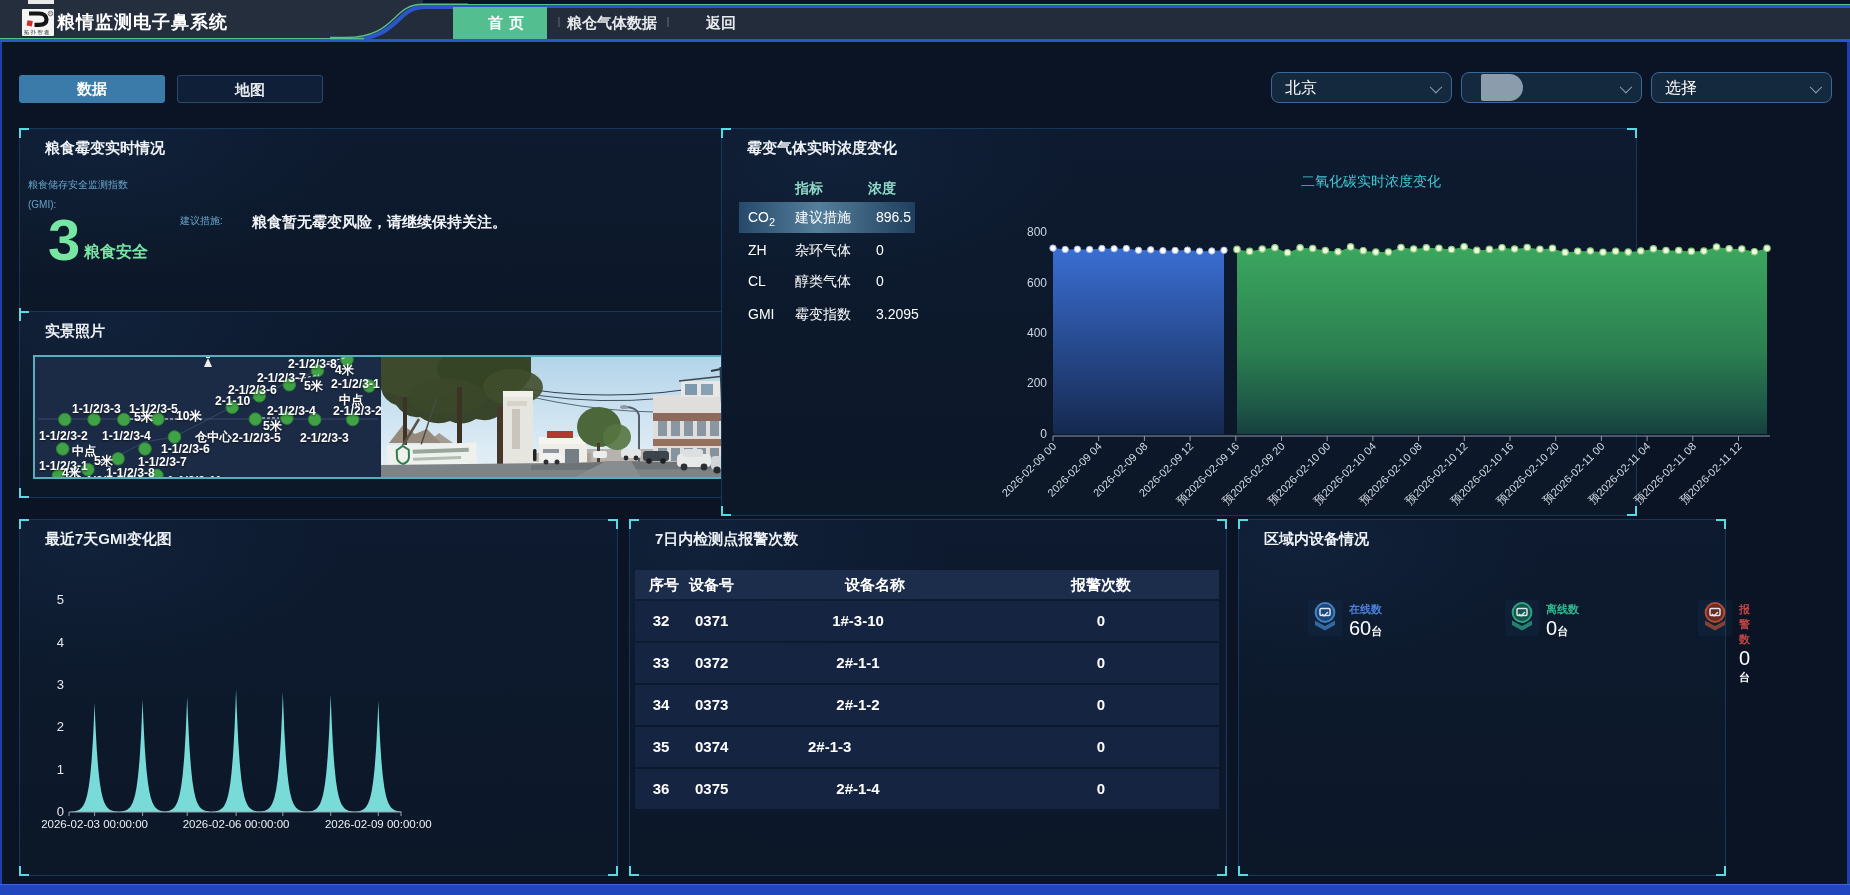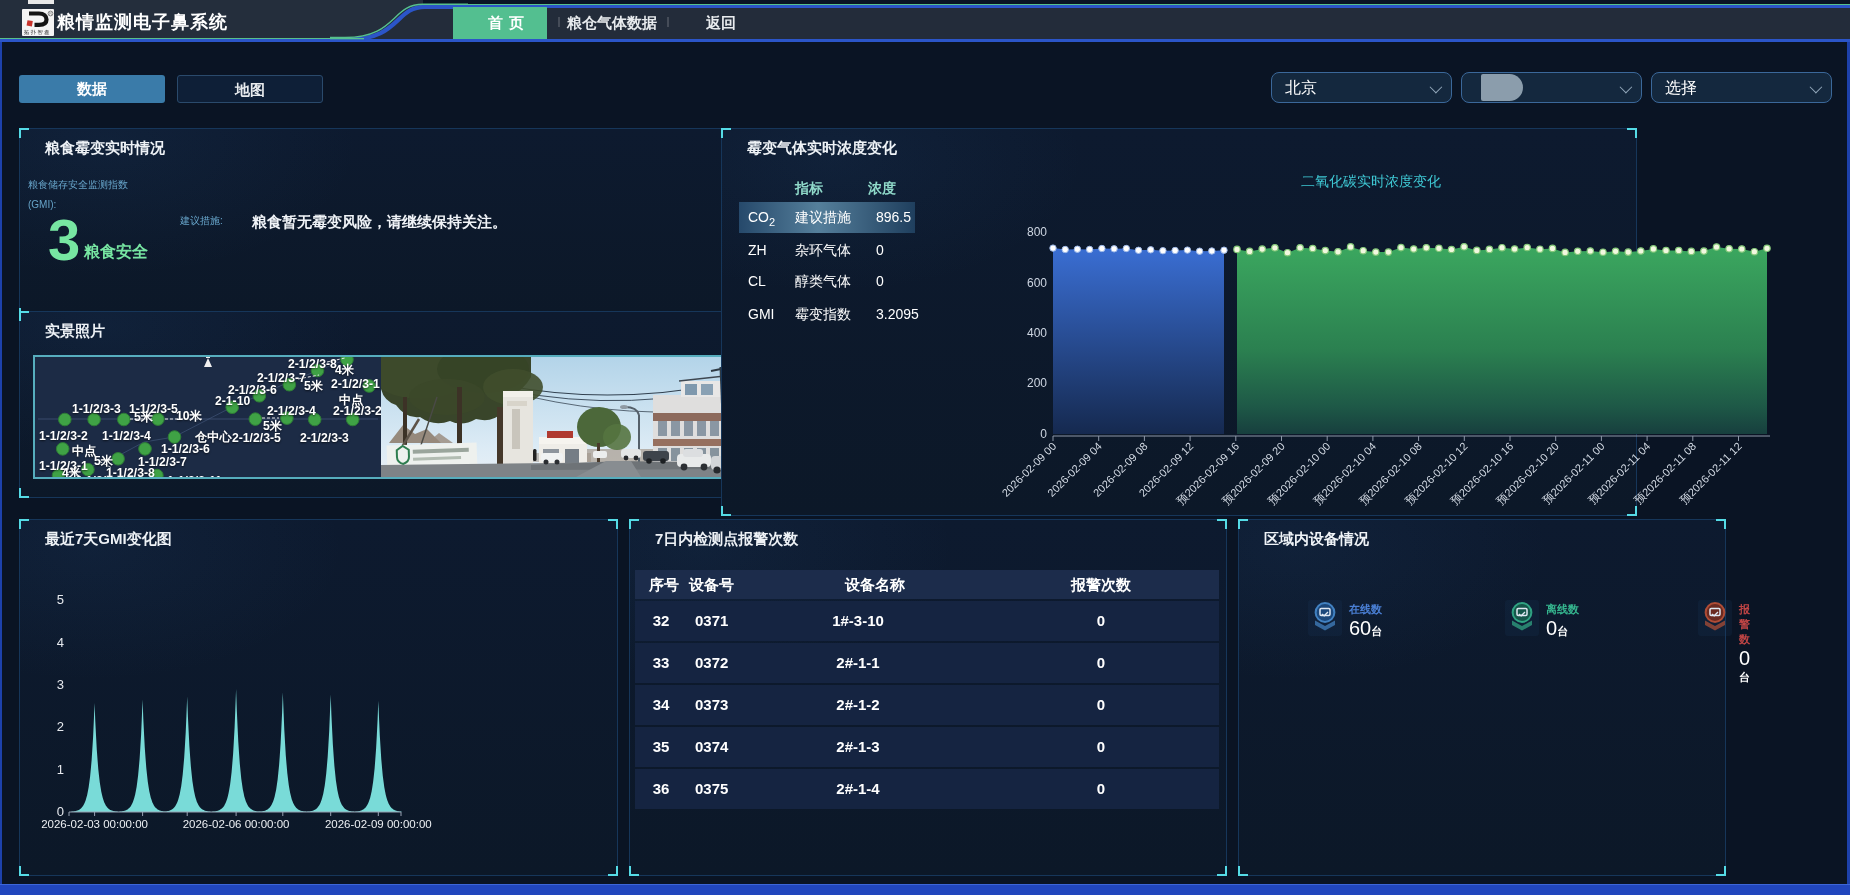--- a/index.html
+++ b/index.html
@@ -507,21 +507,21 @@
         </div>
 <div class="erow" style="top:115px">
           <span class="ecell" style="left:12px;width:28px;text-align:center">34</span>
           <span class="ecell" style="left:60px">0373</span>
           <span class="ecell" style="left:173px;width:100px;text-align:center">2#-1-2</span>
           <span class="ecell" style="left:436px;width:60px;text-align:center">0</span>
         </div>
 <div class="erow" style="top:157px">
           <span class="ecell" style="left:12px;width:28px;text-align:center">35</span>
           <span class="ecell" style="left:60px">0374</span>
-          <span class="ecell" style="left:173px;width:100px;text-align:center">2#-1-3</span>
+          <span class="ecell" style="left:173px;width:100px;text-align:left">2#-1-3</span>
           <span class="ecell" style="left:436px;width:60px;text-align:center">0</span>
         </div>
 <div class="erow" style="top:199px">
           <span class="ecell" style="left:12px;width:28px;text-align:center">36</span>
           <span class="ecell" style="left:60px">0375</span>
           <span class="ecell" style="left:173px;width:100px;text-align:center">2#-1-4</span>
           <span class="ecell" style="left:436px;width:60px;text-align:center">0</span>
         </div>
   </div>
 </div>

